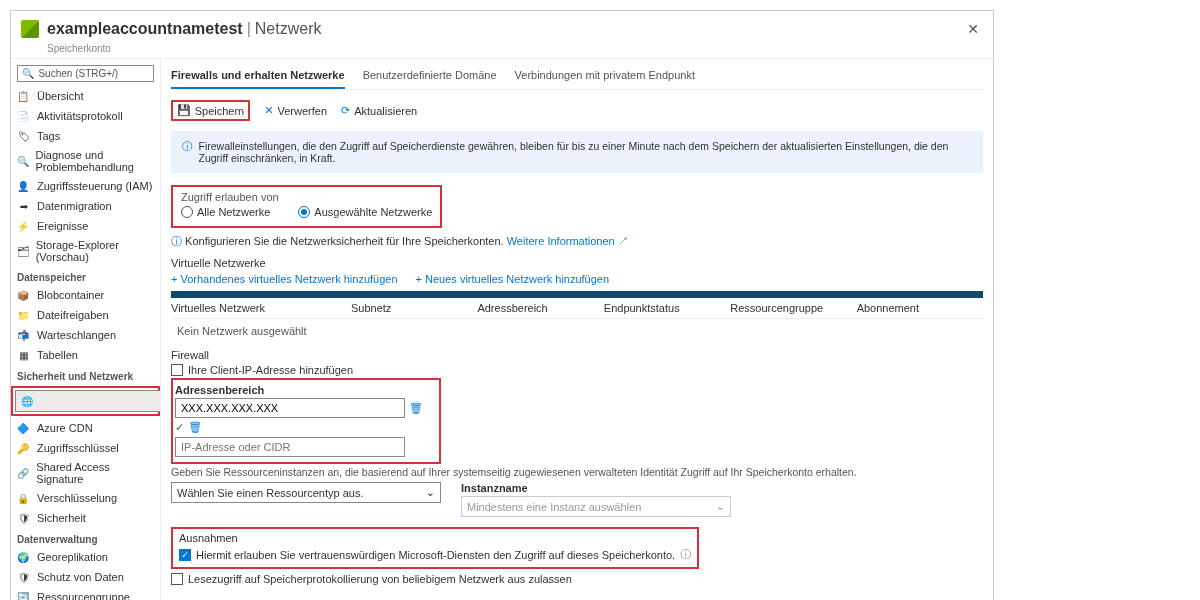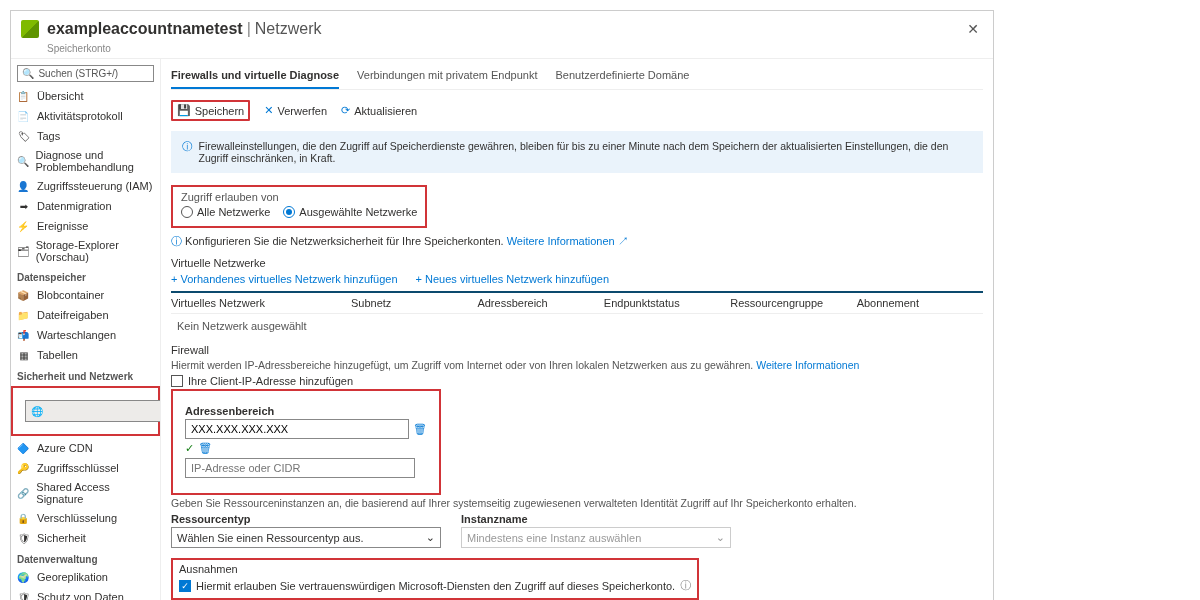--- a/index.html
+++ b/index.html
@@ -23,48 +23,48 @@
 .main{flex:1;overflow-y:auto;padding:0 10px 10px 10px}
 .tabs{display:flex;gap:18px;border-bottom:1px solid #eee;padding:6px 0 0 0;margin-bottom:6px}
 .tab{padding:4px 0 6px 0;font-size:11px;cursor:pointer;color:#555}
 .tab.act{color:#323130;border-bottom:2px solid #0078d4;font-weight:600}
 .toolbar{display:flex;gap:14px;align-items:center;padding:4px 0;margin-bottom:6px}
 .tbtn{display:flex;align-items:center;gap:4px;font-size:11px;color:#323130;cursor:pointer}
 .tbtn .bi{color:#0078d4}
 .info{background:#eaf3fb;border:1px solid #eaf3fb;padding:8px 10px;font-size:10.5px;color:#323130;display:flex;gap:6px;margin-bottom:10px}
 .info .ii{color:#0078d4;flex-shrink:0}
 .sectlbl{font-size:11px;color:#555;margin-bottom:3px}
-.radios{display:flex;gap:13px;align-items:flex-start;margin-bottom:4px}
+.radios{display:flex;gap:28px;align-items:flex-start;margin-bottom:4px}
 .radio{display:flex;align-items:center;gap:4px;font-size:11px;cursor:pointer}
 .rdot{width:12px;height:12px;border:1px solid #555;border-radius:50%;display:inline-flex;align-items:center;justify-content:center}
 .rdot.on{border-color:#0078d4}
 .rdot.on::after{content:"";width:6px;height:6px;background:#0078d4;border-radius:50%}
 .link{color:#0078d4;cursor:pointer}
 .h2{font-size:11px;color:#323130;margin:8px 0 3px 0}
 .addnet{display:flex;gap:18px;margin:4px 0 6px 0}
 .addbtn{color:#0078d4;font-size:11px;cursor:pointer}
-.tblh{display:flex;font-size:11px;color:#323130;padding:4px 0;border-top:2px solid #0c4a6e;border-bottom:1px solid #eee}
+.tblh{display:flex;font-size:11px;color:#323130;padding:4px 0;border-top:7px solid #0c4a6e;border-bottom:1px solid #eee}
 .tblh>div{flex:1}
 .tblh>div:first-child{flex:0 0 180px}
 .norow{font-size:11px;color:#555;padding:6px 0 4px 6px}
 .desc{font-size:10.5px;color:#555;margin-bottom:4px}
 .cb{display:flex;align-items:center;gap:5px;font-size:11px;margin:2px 0}
 .cbox{width:12px;height:12px;border:1px solid #555;display:inline-flex;align-items:center;justify-content:center;font-size:9px;color:#fff}
 .cbox.on{background:#0078d4;border-color:#0078d4}
 .iprow{display:flex;align-items:center;gap:4px;margin-bottom:3px}
 .iprow input{border:1px solid #888;padding:3px 5px;font-size:11px;width:230px}
 .iprow input.valid{border-color:#0078d4;box-shadow:0 0 0 1px rgba(0,120,212,.2)}
 .trash{color:#0078d4;cursor:pointer;font-size:11px}
 .check{color:#107c10;font-size:11px}
 .sel{border:1px solid #888;padding:3px 5px;font-size:11px;background:#fff;display:flex;justify-content:space-between;align-items:center;width:270px}
 .sel.dis{color:#999;border-color:#ccc}
 .resrow{display:flex;gap:20px;margin:4px 0}
 .hl{border:2px solid #d13438;padding:2px 4px;border-radius:1px}
 .hl-inline{display:inline-block}
-.hlwrap{border:2px solid #d13438;padding:12px;margin:2px 0}
+.hlwrap{border:2px solid #d13438;padding:2px;margin:2px 0}
 </style>
 </head>
 <body>
 
 <div class="outer">
   <div class="hdr">
     <span class="ico"></span>
     <span class="title">exampleaccountnametest</span>
     <span class="sep">|</span>
     <span class="sub">Netzwerk</span>
@@ -172,23 +172,23 @@
           <div class="sitem">
             <span class="ic">🔄</span>
             <span>Ressourcengruppe</span>
           </div>
         </div>
 
     </div>
 
     <div class="main">
       <div class="tabs">
-        <div class="tab act">Firewalls und virtuelle Diagnose</div>
+        <div class="tab act">Firewalls und erhalten Netzwerke</div>
+        <div class="tab">Benutzerdefinierte Domäne</div>
         <div class="tab">Verbindungen mit privatem Endpunkt</div>
-        <div class="tab">Benutzerdefinierte Domäne</div>
       </div>
 
       <div class="toolbar">
         <span class="hl hl-inline">
           <span class="tbtn">
               <span class="bi">💾</span>
               <span>Speichern</span>
             </span>
         </span>
         <span class="tbtn">
@@ -231,21 +231,20 @@
         <div>Virtuelles Netzwerk</div>
           <div>Subnetz</div>
           <div>Adressbereich</div>
           <div>Endpunktstatus</div>
           <div>Ressourcengruppe</div>
           <div>Abonnement</div>
       </div>
       <div class="norow">Kein Netzwerk ausgewählt</div>
 
       <div class="h2">Firewall</div>
-      <div class="desc"><span>Hiermit werden IP-Adressbereiche hinzugefügt, um Zugriff vom Internet oder von Ihren lokalen Netzwerken aus zu gewähren.</span> <span class="link">Weitere Informationen</span></div>
       <div class="cb">
           <span class="cbox"></span>
           <span>Ihre Client-IP-Adresse hinzufügen</span>
         </div>
 
       <div class="hlwrap" style="width:270px">
         <div style="font-size:11px;font-weight:600;padding:2px 0">Adressenbereich</div>
         <div class="iprow">
             <input readonly="" value="XXX.XXX.XXX.XXX" style="">
             <span class="trash">🗑</span>
@@ -255,21 +254,20 @@
             <span class="trash">🗑</span>
           </div>
         <div class="iprow">
             <input placeholder="IP-Adresse oder CIDR" style="">
           </div>
       </div>
 
       <div class="desc">Geben Sie Ressourceninstanzen an, die basierend auf Ihrer systemseitig zugewiesenen verwalteten Identität Zugriff auf Ihr Speicherkonto erhalten.</div>
       <div class="resrow">
         <div style="width:270px">
-          <div style="font-size:11px;font-weight:600;margin-bottom:2px">Ressourcentyp</div>
           <div class="sel">
               <span>Wählen Sie einen Ressourcentyp aus.</span>
               <span>⌄</span>
             </div>
         </div>
         <div style="width:270px">
           <div style="font-size:11px;font-weight:700;margin-bottom:2px">Instanzname</div>
           <div class="sel dis">
               <span>Mindestens eine Instanz auswählen</span>
               <span>⌄</span>

